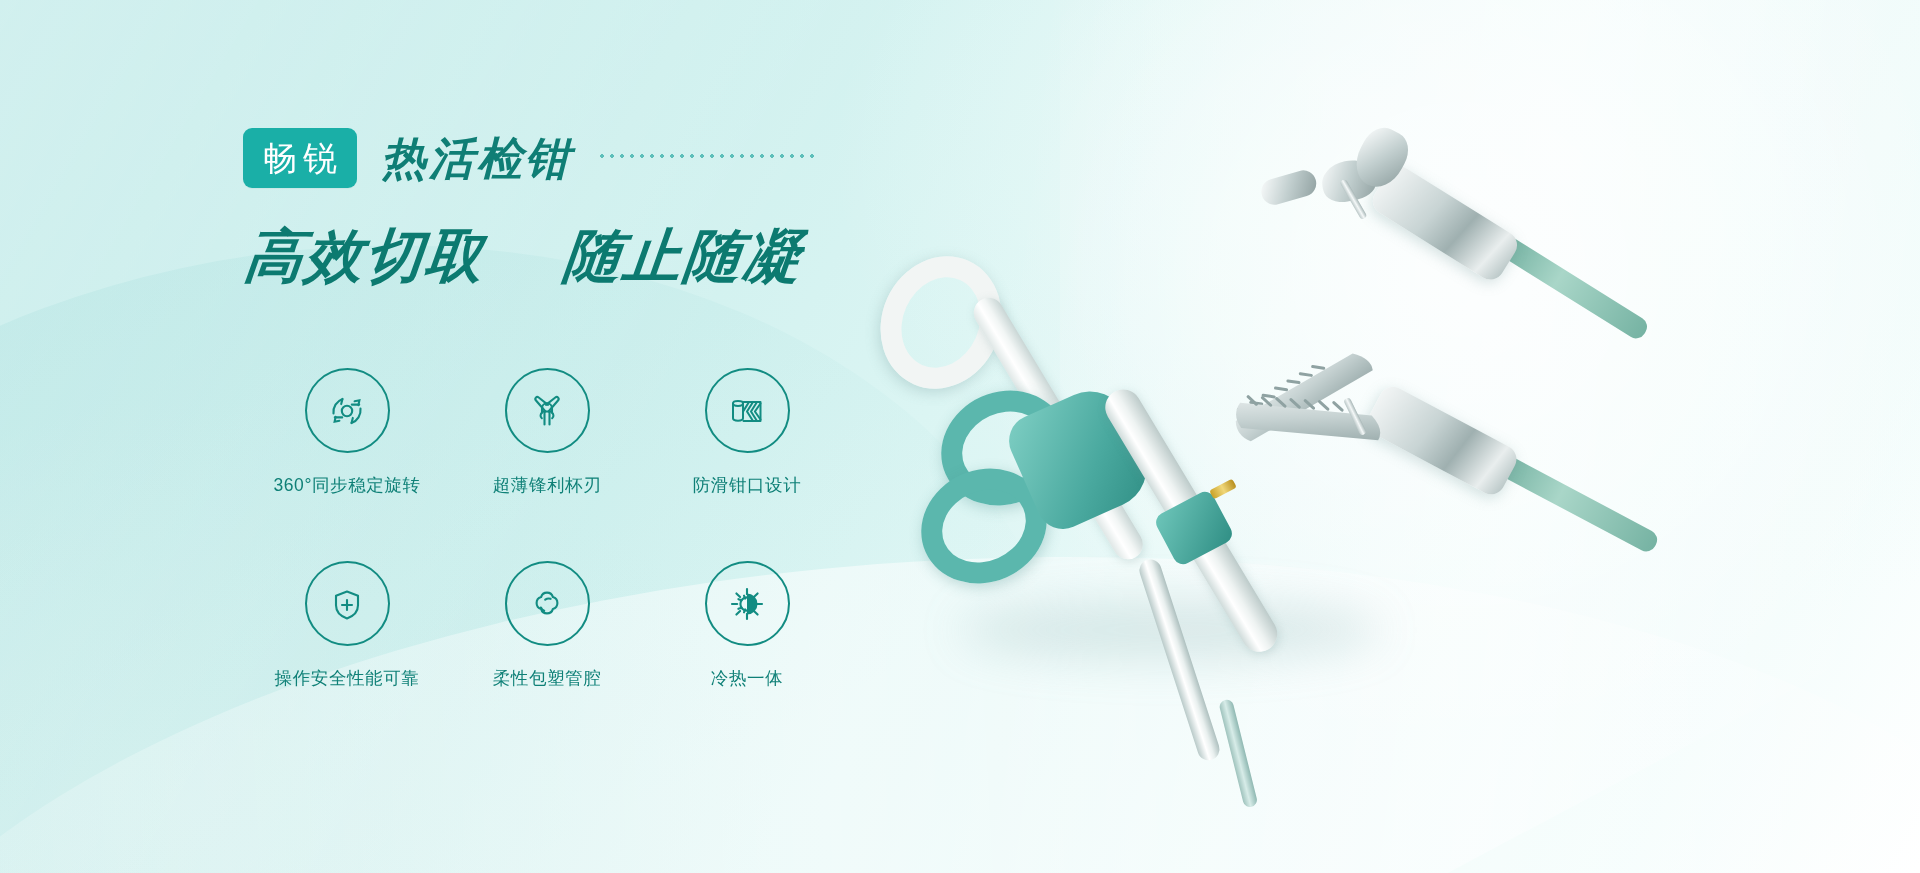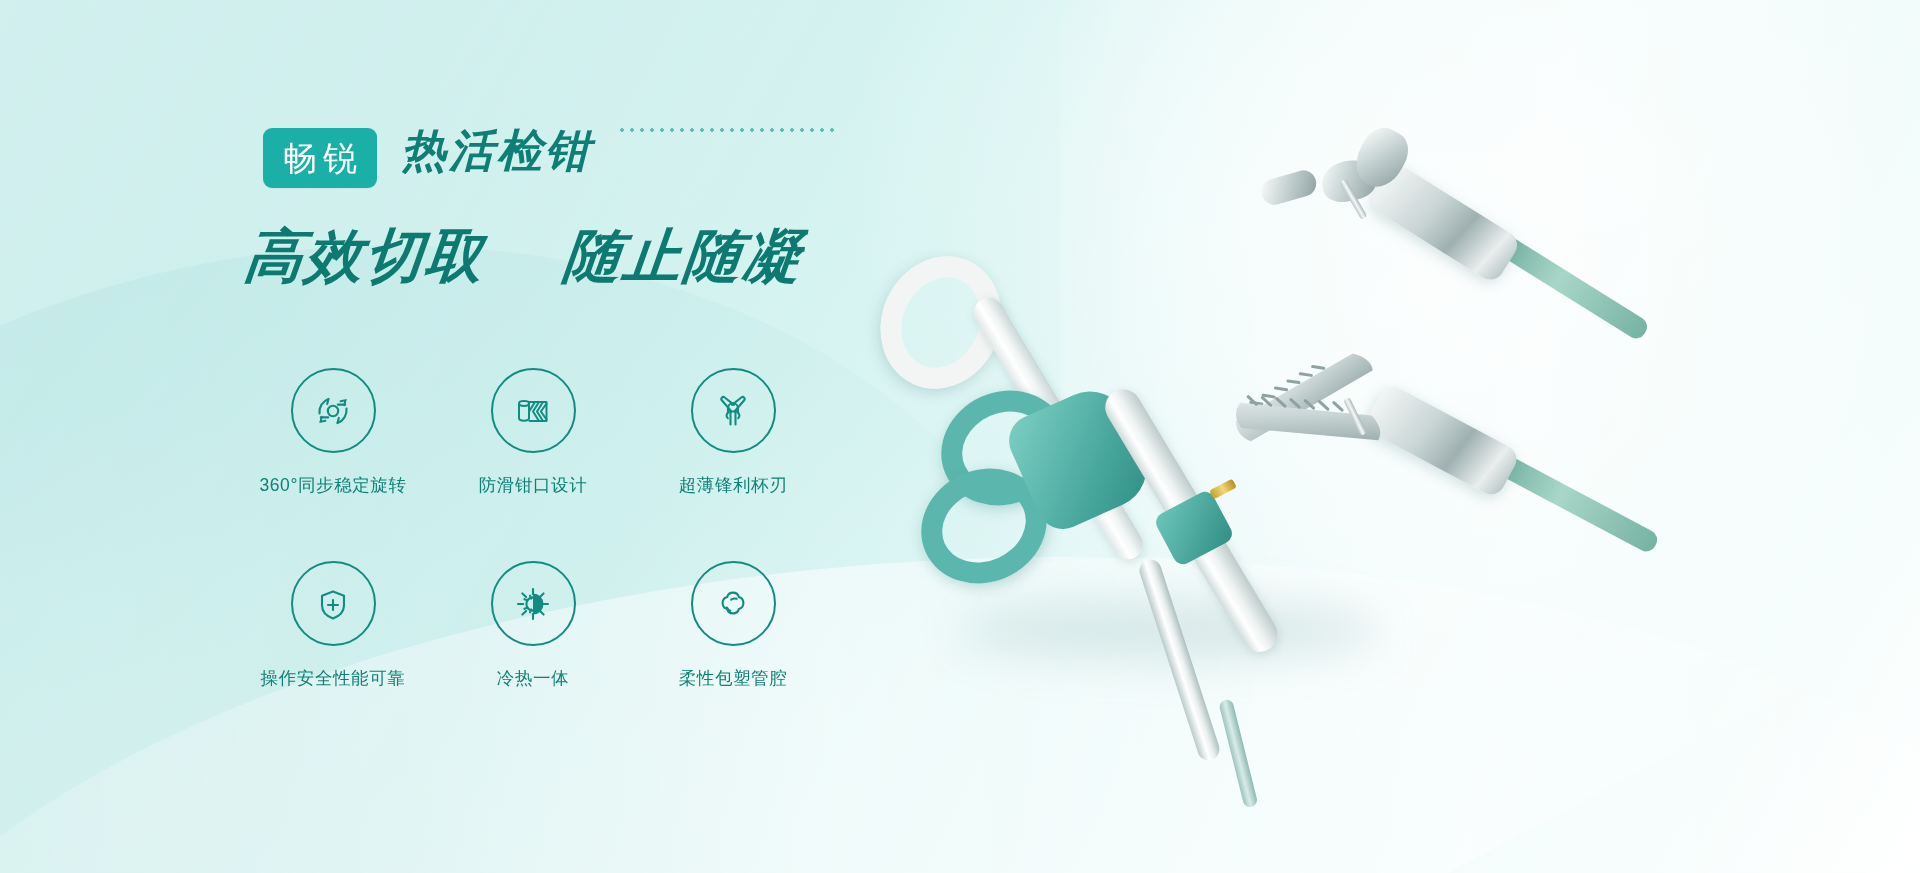--- a/index.html
+++ b/index.html
@@ -28,21 +28,21 @@
     transform:rotate(-28deg);}
   .sw4{left:-200px;top:560px;width:2300px;height:520px;
     background:linear-gradient(90deg,rgba(255,255,255,0.10),rgba(255,255,255,0.55) 45%,rgba(255,255,255,0.15));
     border-radius:50% 50% 0 0 / 100% 100% 0 0;transform:rotate(-3deg);}
   .sw5{right:-140px;top:-180px;width:1000px;height:1000px;
     background:radial-gradient(circle at 40% 45%,rgba(255,255,255,0.75),rgba(255,255,255,0) 62%);}
 
   
   .content{position:absolute;left:0;top:0;width:900px;height:873px;}
 
-  .title-row{position:absolute;left:243px;top:128px;display:flex;margin-left:20px;}
+  .title-row{position:absolute;left:243px;top:128px;display:flex;align-items:center;}
   .badge{
     background:#1aafa7;color:#fff;border-radius:9px;
     font-size:34px;line-height:1;letter-spacing:6px;
     padding:13px 14px 13px 20px;font-weight:400;
     box-shadow:0 1px 0 rgba(0,0,0,0.03);
   }
   .main-title{
     color:#0f7e75;font-size:45px;font-weight:bold;letter-spacing:3px;
     margin-left:24px;line-height:1;white-space:nowrap;font-style:italic;
   }
@@ -55,21 +55,21 @@
   .tagline{
     position:absolute;left:245px;top:218px;
     color:#0c7a70;font-size:58px;letter-spacing:2px;white-space:nowrap;
     font-family:"DejaVu Serif","Liberation Serif",serif;
     font-weight:bold;font-style:italic;
     transform:skewX(-6deg);
   }
   .tagline .gap{display:inline-block;width:34px;}
 
   
-  .features{position:absolute;left:233px;top:368px;width:600px;}
+  .features{position:absolute;left:247px;top:368px;width:600px;}
   .frow{display:flex;}
   .frow + .frow{margin-top:64px;align-items:center;}
   .fcell{width:200px;display:flex;flex-direction:column;align-items:center;}
   .fcircle{
     width:85px;height:85px;border-radius:50%;
     border:2.2px solid #128c82;
     display:flex;align-items:center;justify-content:center;
     box-sizing:border-box;
   }
   .fcircle svg{display:block;}
@@ -203,62 +203,73 @@
               <path d="M28.6 35.8l1.2-4.9"></path>
               <path d="M12.6 29.9l-1 4.8 4.8-1"></path>
               <path d="M35.4 18.1l1-4.8-4.8 1"></path>
             </svg>
           </div>
           <div class="flabel">360°同步稳定旋转</div>
         </div>
 
         <div class="fcell">
           <div class="fcircle">
-            <svg width="48" height="48" viewBox="0 0 48 48" fill="none" stroke="#128c82" stroke-width="2" stroke-linecap="round" stroke-linejoin="round">
-              <ellipse cx="15" cy="16.5" rx="5" ry="2.4"></ellipse>
-              <path d="M10 16.5v14.8c0 1.3 2.2 2.4 5 2.4s5-1.1 5-2.4V16.5"></path>
-              <path d="M20.5 15h17v19h-17"></path>
-              <path d="M30 15l-6 9.5 6 9.5"></path>
-              <path d="M34 15l-6 9.5 6 9.5"></path>
-              <path d="M37.5 16.5l-5.6 8 5.6 8"></path>
-              <path d="M26 15l-5.4 8.6"></path>
-            </svg>
-          </div>
-          <div class="flabel">防滑钳口设计</div>
-        </div>
-
-        <div class="fcell">
-          <div class="fcircle">
             <svg width="48" height="48" viewBox="0 0 48 48" fill="none" stroke="#128c82" stroke-width="2.1" stroke-linecap="round" stroke-linejoin="round">
               <path d="M22.5 24.5L13 13.5c-1.8-2 .6-4.6 2.7-3l9.3 7.3"></path>
               <path d="M25.5 24.5L35 13.5c1.8-2-.6-4.6-2.7-3l-9.3 7.3"></path>
               <path d="M19 24.5h10"></path>
               <path d="M19 24.5v-3.2a5 5 0 0 1 10 0v3.2"></path>
               <path d="M21.5 24.5v13"></path>
               <path d="M26.5 24.5v13"></path>
               <path d="M19.3 25.5c-2 1.3-2.4 4.1-.5 5.7"></path>
               <path d="M28.7 25.5c2 1.3 2.4 4.1.5 5.7"></path>
             </svg>
           </div>
           <div class="flabel">超薄锋利杯刃</div>
         </div>
 
+        <div class="fcell">
+          <div class="fcircle">
+            <svg width="48" height="48" viewBox="0 0 48 48" fill="none" stroke="#128c82" stroke-width="2" stroke-linecap="round" stroke-linejoin="round">
+              <ellipse cx="15" cy="16.5" rx="5" ry="2.4"></ellipse>
+              <path d="M10 16.5v14.8c0 1.3 2.2 2.4 5 2.4s5-1.1 5-2.4V16.5"></path>
+              <path d="M20.5 15h17v19h-17"></path>
+              <path d="M30 15l-6 9.5 6 9.5"></path>
+              <path d="M34 15l-6 9.5 6 9.5"></path>
+              <path d="M37.5 16.5l-5.6 8 5.6 8"></path>
+              <path d="M26 15l-5.4 8.6"></path>
+            </svg>
+          </div>
+          <div class="flabel">防滑钳口设计</div>
+        </div>
+
       </div>
 
       <div class="frow">
 
         <div class="fcell">
           <div class="fcircle">
             <svg width="48" height="48" viewBox="0 0 48 48" fill="none" stroke="#128c82" stroke-width="2.1" stroke-linecap="round" stroke-linejoin="round">
               <path d="M24 11.5l11 4.2v9.6c0 6.5-4.6 10.9-11 13.2-6.4-2.3-11-6.7-11-13.2v-9.6z"></path>
               <path d="M24 20v10"></path>
               <path d="M19 25h10"></path>
             </svg>
           </div>
           <div class="flabel">操作安全性能可靠</div>
+        </div>
+
+        <div class="fcell">
+          <div class="fcircle">
+            <svg width="48" height="48" viewBox="0 0 48 48" fill="none" stroke="#128c82" stroke-width="2.1" stroke-linecap="round" stroke-linejoin="round">
+              <path d="M24 12.6a6.1 6.1 0 0 1 5.9 4.5 6.1 6.1 0 0 1 4.5 5.9 6.1 6.1 0 0 1-4.5 5.9 6.1 6.1 0 0 1-5.9 4.5 6.1 6.1 0 0 1-5.9-4.5 6.1 6.1 0 0 1-4.5-5.9 6.1 6.1 0 0 1 4.5-5.9 6.1 6.1 0 0 1 5.9-4.5z"></path>
+              <path d="M22.2 19.6c1.6-1.1 3.6-1.4 5.4-.8"></path>
+              <path d="M17.9 27.5c.6 1.5 1.8 2.7 3.3 3.3"></path>
+            </svg>
+          </div>
+          <div class="flabel">柔性包塑管腔</div>
         </div>
 
         <div class="fcell">
           <div class="fcircle">
             <svg width="48" height="48" viewBox="0 0 48 48" fill="none" stroke="#128c82" stroke-width="2.1" stroke-linecap="round" stroke-linejoin="round">
               <path d="M24 13.5A10.5 10.5 0 0 1 24 34.5z" fill="#128c82" stroke="none"></path>
               <circle cx="24" cy="24" r="6.6"></circle>
               <path d="M24 9v5.2"></path>
                 <path d="M24 33.8V39"></path>
               <path d="M9 24h5.2"></path>
@@ -267,31 +278,20 @@
                 <path d="M30.9 30.9l3.7 3.7"></path>
               <path d="M34.6 13.4l-3.7 3.7"></path>
                 <path d="M17.1 30.9l-3.7 3.7"></path>
               <path d="M15.4 19.2l3.1 1.1"></path>
                 <path d="M15.4 28.8l3.1-1.1"></path>
               <path d="M21 15.6l1.2 3"></path>
                 <path d="M21 32.4l1.2-3"></path>
             </svg>
           </div>
           <div class="flabel">冷热一体</div>
-        </div>
-
-        <div class="fcell">
-          <div class="fcircle">
-            <svg width="48" height="48" viewBox="0 0 48 48" fill="none" stroke="#128c82" stroke-width="2.1" stroke-linecap="round" stroke-linejoin="round">
-              <path d="M24 12.6a6.1 6.1 0 0 1 5.9 4.5 6.1 6.1 0 0 1 4.5 5.9 6.1 6.1 0 0 1-4.5 5.9 6.1 6.1 0 0 1-5.9 4.5 6.1 6.1 0 0 1-5.9-4.5 6.1 6.1 0 0 1-4.5-5.9 6.1 6.1 0 0 1 4.5-5.9 6.1 6.1 0 0 1 5.9-4.5z"></path>
-              <path d="M22.2 19.6c1.6-1.1 3.6-1.4 5.4-.8"></path>
-              <path d="M17.9 27.5c.6 1.5 1.8 2.7 3.3 3.3"></path>
-            </svg>
-          </div>
-          <div class="flabel">柔性包塑管腔</div>
         </div>
 
       </div>
 
     </div>
   </div>
 
   <div class="product">
 
     <div class="pshadow" style="left:60px;top:600px;width:420px;height:60px;"></div>

